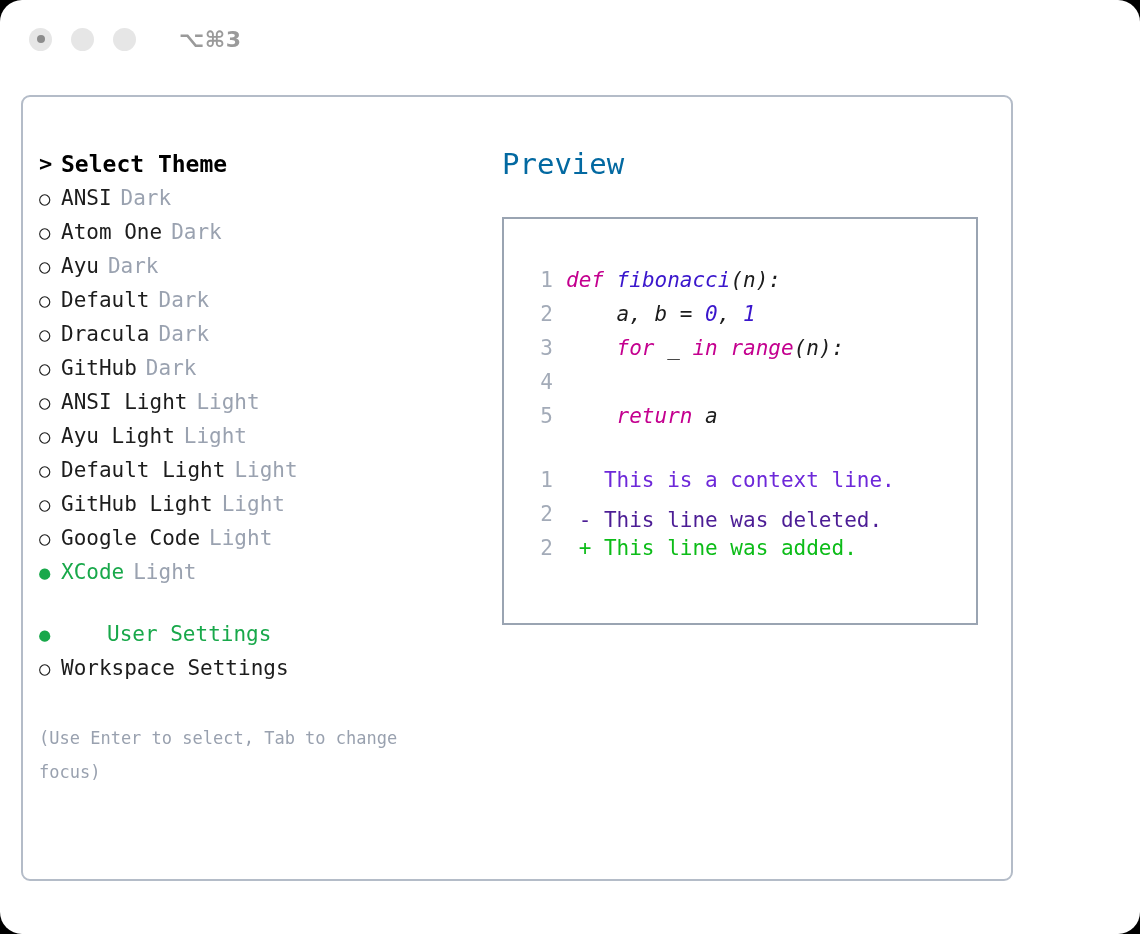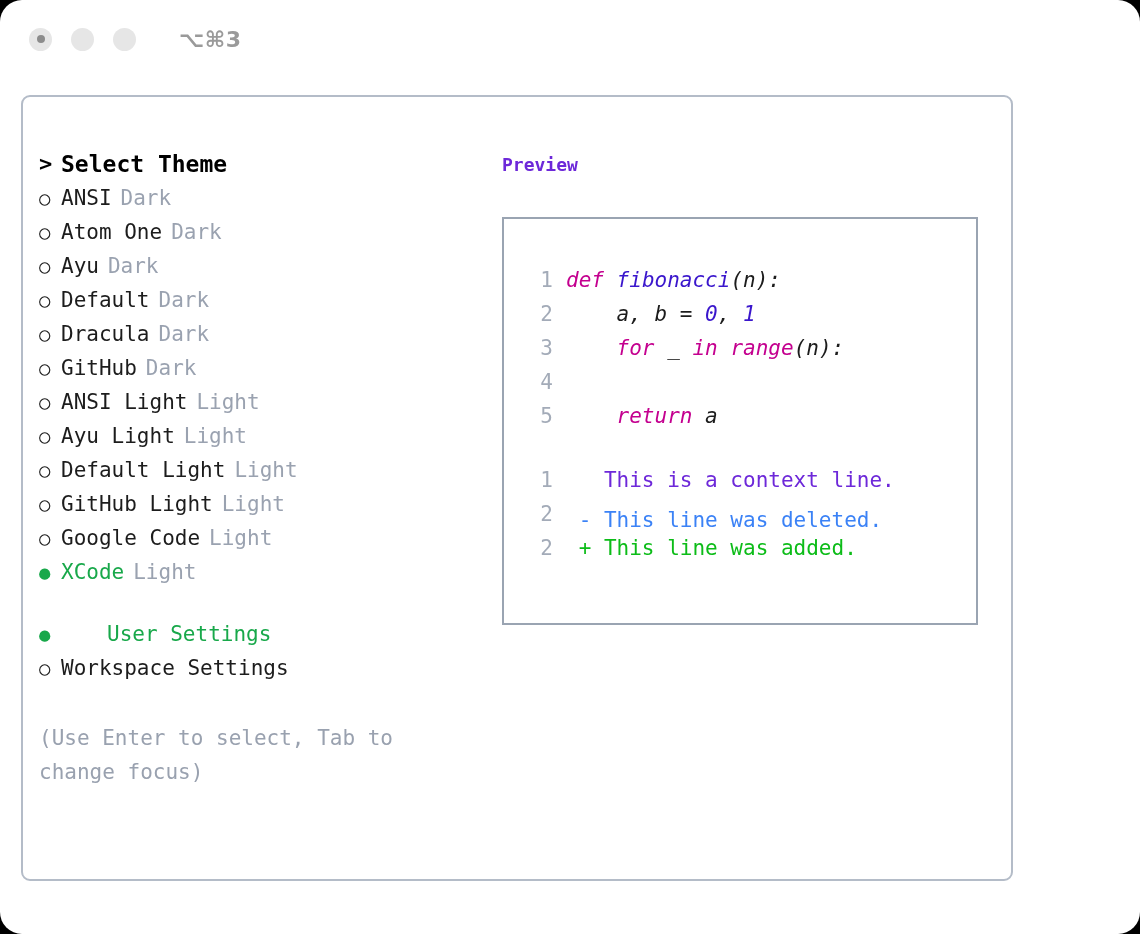--- a/index.html
+++ b/index.html
@@ -118,37 +118,37 @@
     align-items: center;
     font-size: 21px;
     color: #1c1c1c;
     padding-left: 30px;
   }
   .apply-row.selected .apply-label { color: #18a84a; margin-left: 46px; }
   .apply-row.selected .marker { color: #18a84a; }
 
   #hint-text {
     margin-top: 36px;
-    font-size: 21px;
+    font-size: 17px;
     color: #99a1af;
     line-height: 34px;
     width: 400px;
   }
 
   
   #preview-column {
     position: absolute;
     left: 479px;
     top: 50px;
     width: 500px;
   }
   #preview-header {
-    font-size: 18px;
-    font-weight: bold;
-    color: #6d28d9;
+    font-size: 29px;
+    font-weight: normal;
+    color: #0369a1;
     height: 34px;
     display: flex;
     align-items: center;
   }
   #preview-box {
     margin-top: 36px;
     width: 476px;
     height: 408px;
     border: 2px solid #9aa4b2;
     background: #ffffff;
@@ -172,21 +172,21 @@
     margin-right: 13px;
   }
   .code-text { color: #1c1c1c; font-style: italic; }
   .tok-kw   { color: #c4008f; }
   .tok-fn   { color: #3a16cc; }
   .tok-num  { color: #3a16cc; }
   .tok-plain{ color: #1c1c1c; }
 
   .diff-gap { height: 30px; }
   .diff-ctx  { color: #6d28d9; }
-  .diff-del  { color: #3b82f6; margin-top: 12px; }
+  .diff-del  { color: #4c1d95; margin-top: 12px; }
   .diff-add  { color: #0cbc18; }
 </style>
 </head>
 <body>
 
 <div id="app-window">
 
   <div id="titlebar">
     <div class="traffic-lights">
       <div class="tl-dot">

